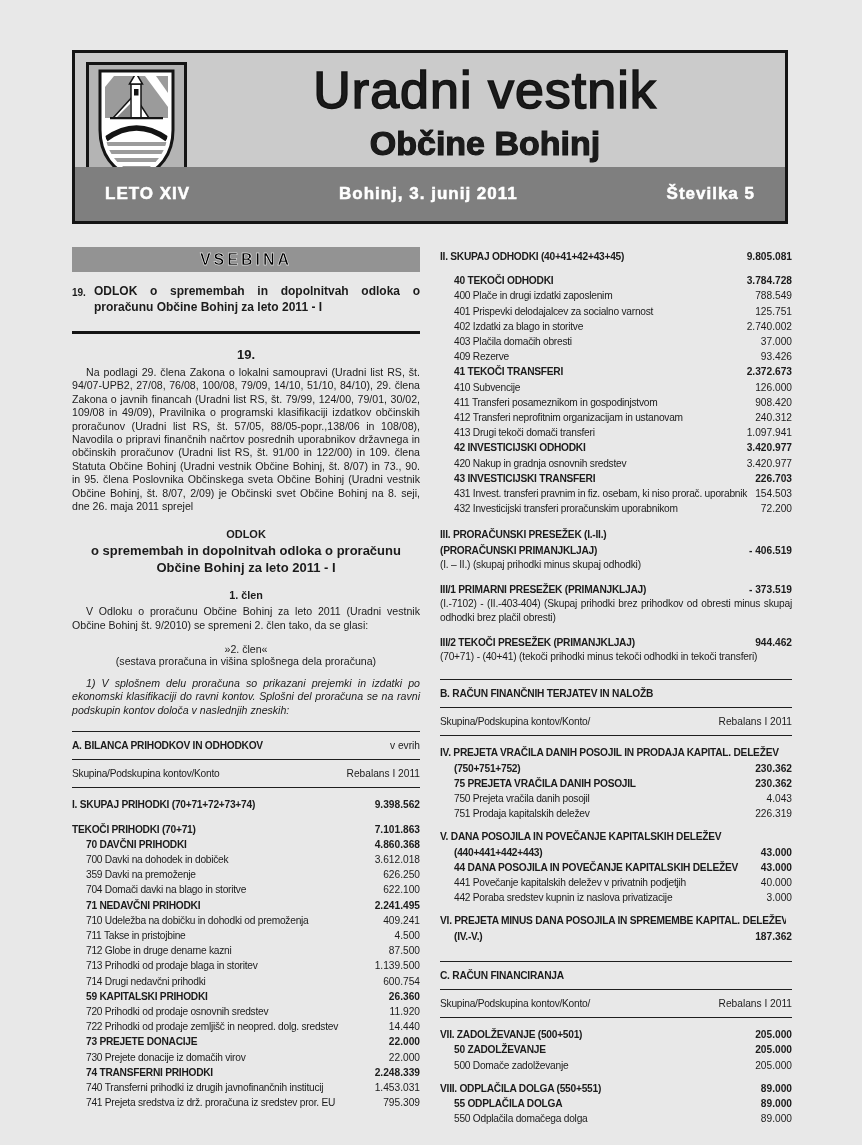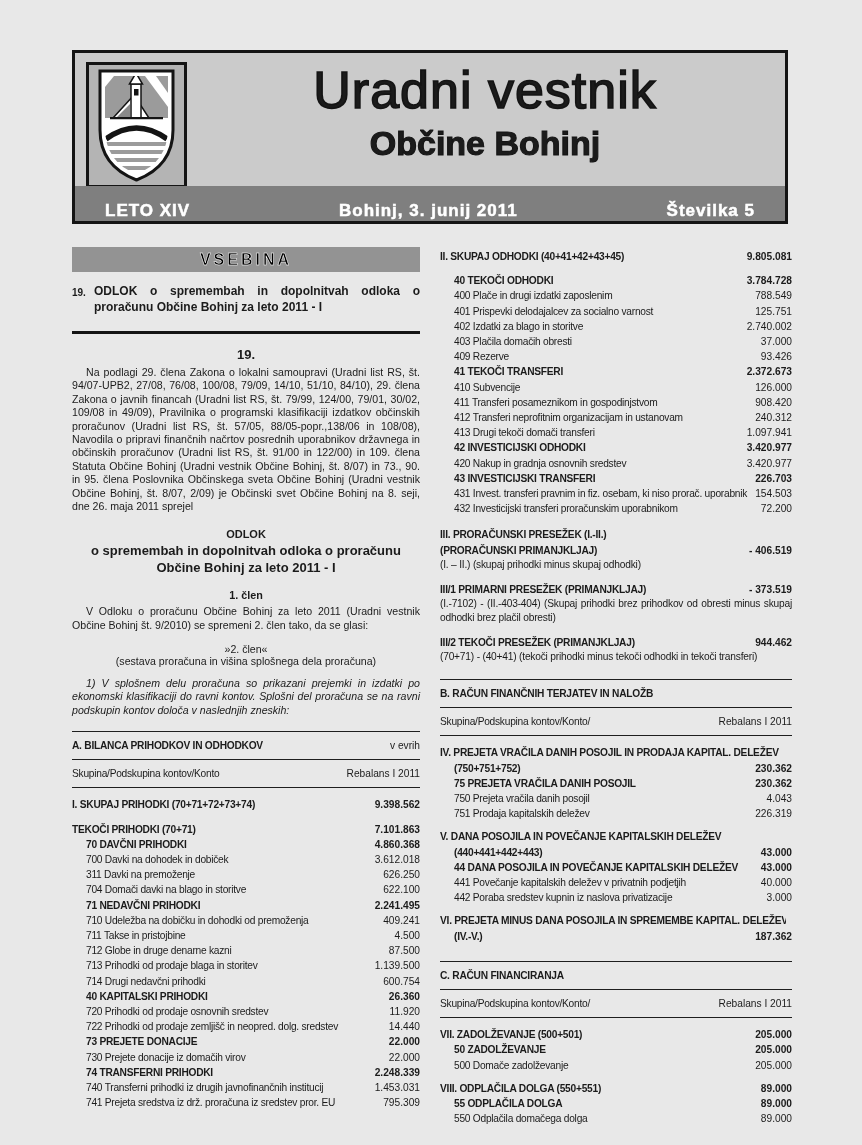--- a/index.html
+++ b/index.html
@@ -21,23 +21,23 @@
   .masthead{position:absolute;left:118px;right:8px;top:6px;height:132px;text-align:center;}
   .masthead .t1{
     font-size:52px;font-weight:normal;letter-spacing:1px;line-height:62px;
     -webkit-text-stroke:1.6px #141414;
   }
   .masthead .t2{
     font-size:34px;font-weight:bold;line-height:40px;margin-top:2px;
     -webkit-text-stroke:1.1px #141414;
   }
   .header-bar{
-    position:absolute;left:0;right:0;bottom:0;height:35px;background:#7f7f7f;color:#fff;
-    display:flex;align-items:flex-end;justify-content:space-between;
-    padding:0 30px;font-weight:bold;font-size:17px;letter-spacing:1px;
+    position:absolute;left:0;right:0;bottom:0;height:26px;background:#7f7f7f;color:#fff;
+    display:flex;align-items:center;justify-content:space-between;
+    padding:14px 30px;font-weight:bold;font-size:17px;letter-spacing:1px;
     -webkit-text-stroke:0.5px #fff;
   }
 
   
   .col-left{position:absolute;left:72px;top:247px;width:348px;}
   .col-right{position:absolute;left:440px;top:247px;width:352px;}
 
   .vsebina-bar{
     height:25px;background:#939393;color:#000000;font-weight:bold;font-size:16px;
     letter-spacing:3px;text-align:center;line-height:25px;-webkit-text-stroke:0.5px #fff;
@@ -159,21 +159,21 @@
         </div>
         <div class="trow i1">
           <span class="lbl b">70 DAVČNI PRIHODKI</span>
           <span class="val b">4.860.368</span>
         </div>
         <div class="trow i1">
           <span class="lbl">700 Davki na dohodek in dobiček</span>
           <span class="val">3.612.018</span>
         </div>
         <div class="trow i1">
-          <span class="lbl">311 Davki na premoženje</span>
+          <span class="lbl">359 Davki na premoženje</span>
           <span class="val">626.250</span>
         </div>
         <div class="trow i1">
           <span class="lbl">704 Domači davki na blago in storitve</span>
           <span class="val">622.100</span>
         </div>
         <div class="trow i1">
           <span class="lbl b">71 NEDAVČNI PRIHODKI</span>
           <span class="val b">2.241.495</span>
         </div>
@@ -191,21 +191,21 @@
         </div>
         <div class="trow i1">
           <span class="lbl">713 Prihodki od prodaje blaga in storitev</span>
           <span class="val">1.139.500</span>
         </div>
         <div class="trow i1">
           <span class="lbl">714 Drugi nedavčni prihodki</span>
           <span class="val">600.754</span>
         </div>
         <div class="trow i1">
-          <span class="lbl b">40 KAPITALSKI PRIHODKI</span>
+          <span class="lbl b">59 KAPITALSKI PRIHODKI</span>
           <span class="val b">26.360</span>
         </div>
         <div class="trow i1">
           <span class="lbl">720 Prihodki od prodaje osnovnih sredstev</span>
           <span class="val">11.920</span>
         </div>
         <div class="trow i1">
           <span class="lbl">722 Prihodki od prodaje zemljišč in neopred. dolg. sredstev</span>
           <span class="val">14.440</span>
         </div>

